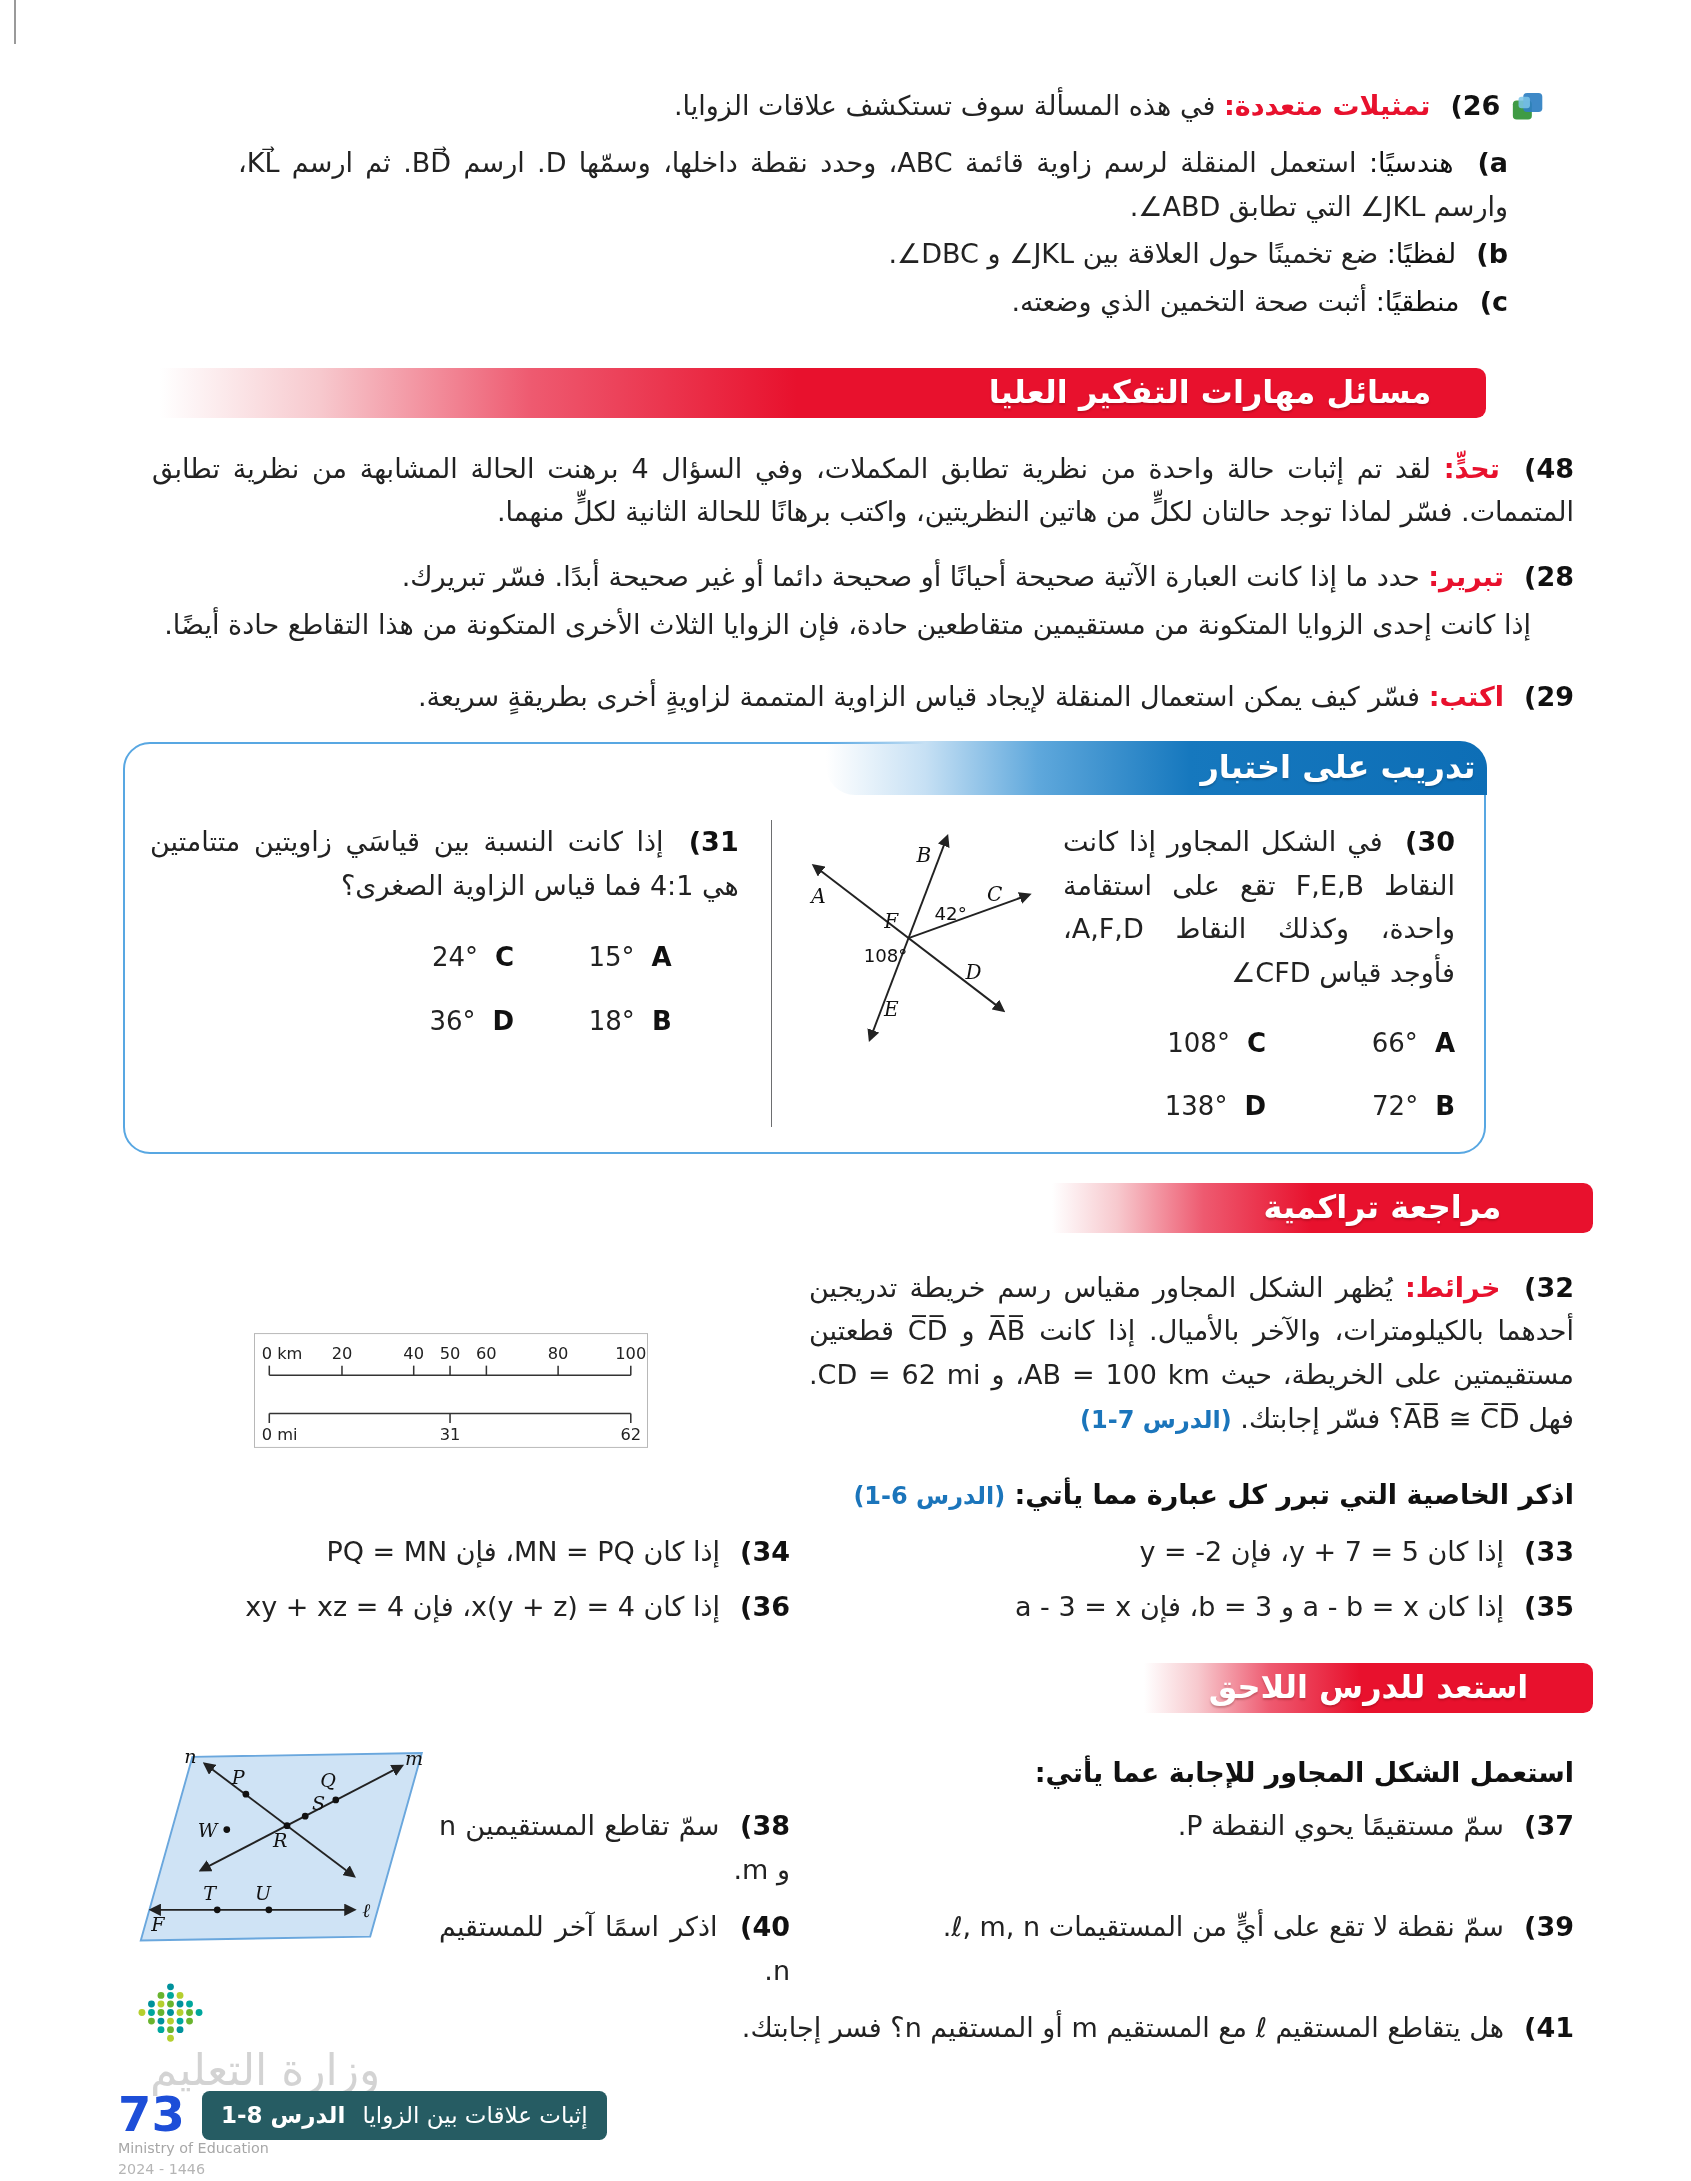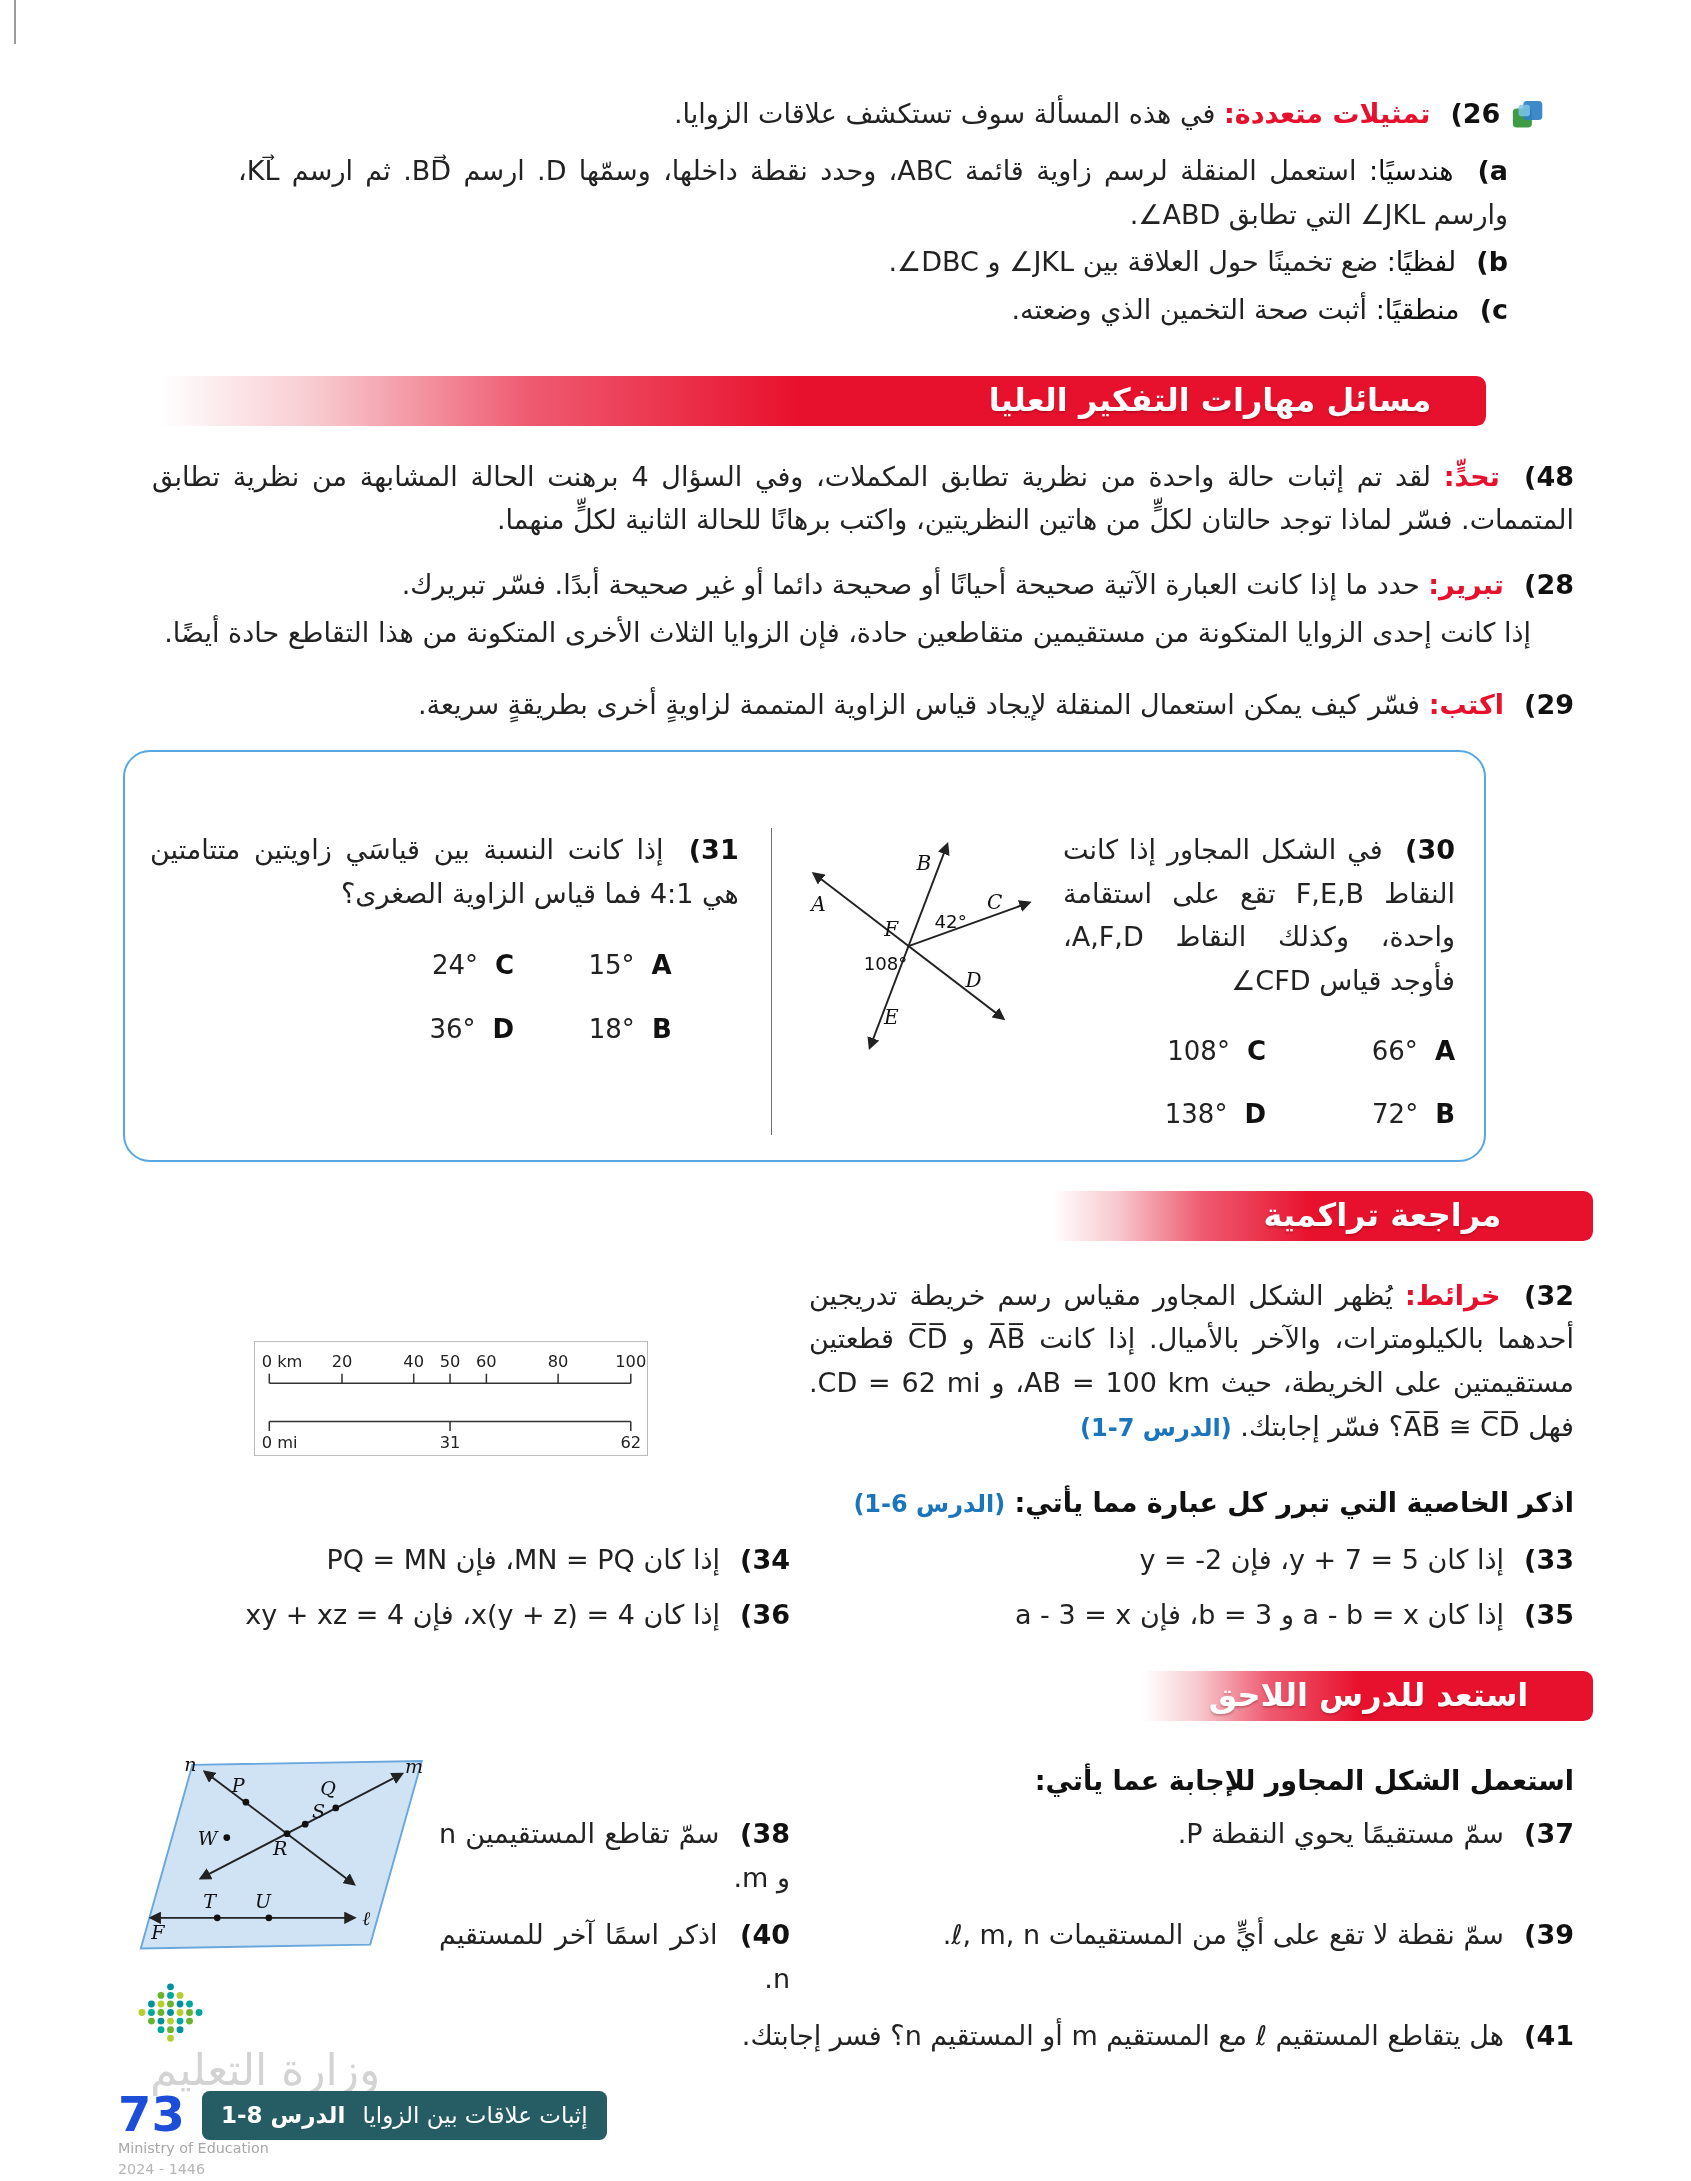--- a/index.html
+++ b/index.html
@@ -11,21 +11,21 @@
   .cropmark{position:absolute;left:15.3px;top:0;width:1.9px;height:44px;background:#9a9a9a;}
 
   
   .qnum{font-weight:bold;margin-left:11.5px;white-space:nowrap;color:#111;}
   .rl{color:#e8112d;font-weight:bold;}
   .bl{font-weight:normal;color:#111;}
   .ref{color:#1b75bb;font-weight:bold;font-size:24px;}
   .q,.qline,.subq{text-align:justify;}
 
   
-  .q26{margin:12px 143px 0 239px;padding-top:80px;}
+  .q26{margin:4px 143px 0 239px;padding-top:80px;}
   .micon{display:inline-block;vertical-align:-7.6px;margin-left:9.6px;}
   .subs{margin-top:5.7px;}
   .subq{margin:3.8px 40px 0 0;}
 
   
   .banner{height:50px;display:flex;align-items:center;justify-content:center;color:#fff;
           font-weight:bold;font-size:32px;border-radius:0 9.6px 9.6px 0;
           text-shadow:0 1.9px 1.9px rgba(80,0,0,.25);
           background:linear-gradient(to left,#e8112d 0%,#e8112d 52%,#ee5a70 72%,#f7c9ce 88%,rgba(247,244,244,0) 100%);}
   .b1{margin:44px 205px 0 161px;padding-left:774px;}
@@ -144,20 +144,23 @@
     <span>إذا كانت إحدى الزوايا المتكونة من مستقيمين متقاطعين حادة، فإن الزوايا الثلاث الأخرى المتكونة من هذا التقاطع حادة أيضًا.</span>
   </div>
 
   <div class="q q29">
     <span class="qnum" dir="ltr">(29</span>
     <span class="rl">اكتب:</span>
     <span>فسّر كيف يمكن استعمال المنقلة لإيجاد قياس الزاوية المتممة لزاويةٍ أخرى بطريقةٍ سريعة.</span>
   </div>
 
   <section class="tbox">
+    <div class="tbanner">
+      <span>تدريب على اختبار</span>
+    </div>
     <div class="tcontent">
       <div class="t30">
         <div>
           <span class="qnum" dir="ltr">(30</span>
           <span>في الشكل المجاور إذا كانت النقاط ⁦F,E,B⁩ تقع على استقامة واحدة، وكذلك النقاط ⁦A,F,D⁩، فأوجد قياس ⁦∠CFD⁩</span>
         </div>
         <div class="choices c30">
           <div class="choice">
             <span class="cletter">A</span>
             <span class="cvalue" dir="ltr">66°</span>

